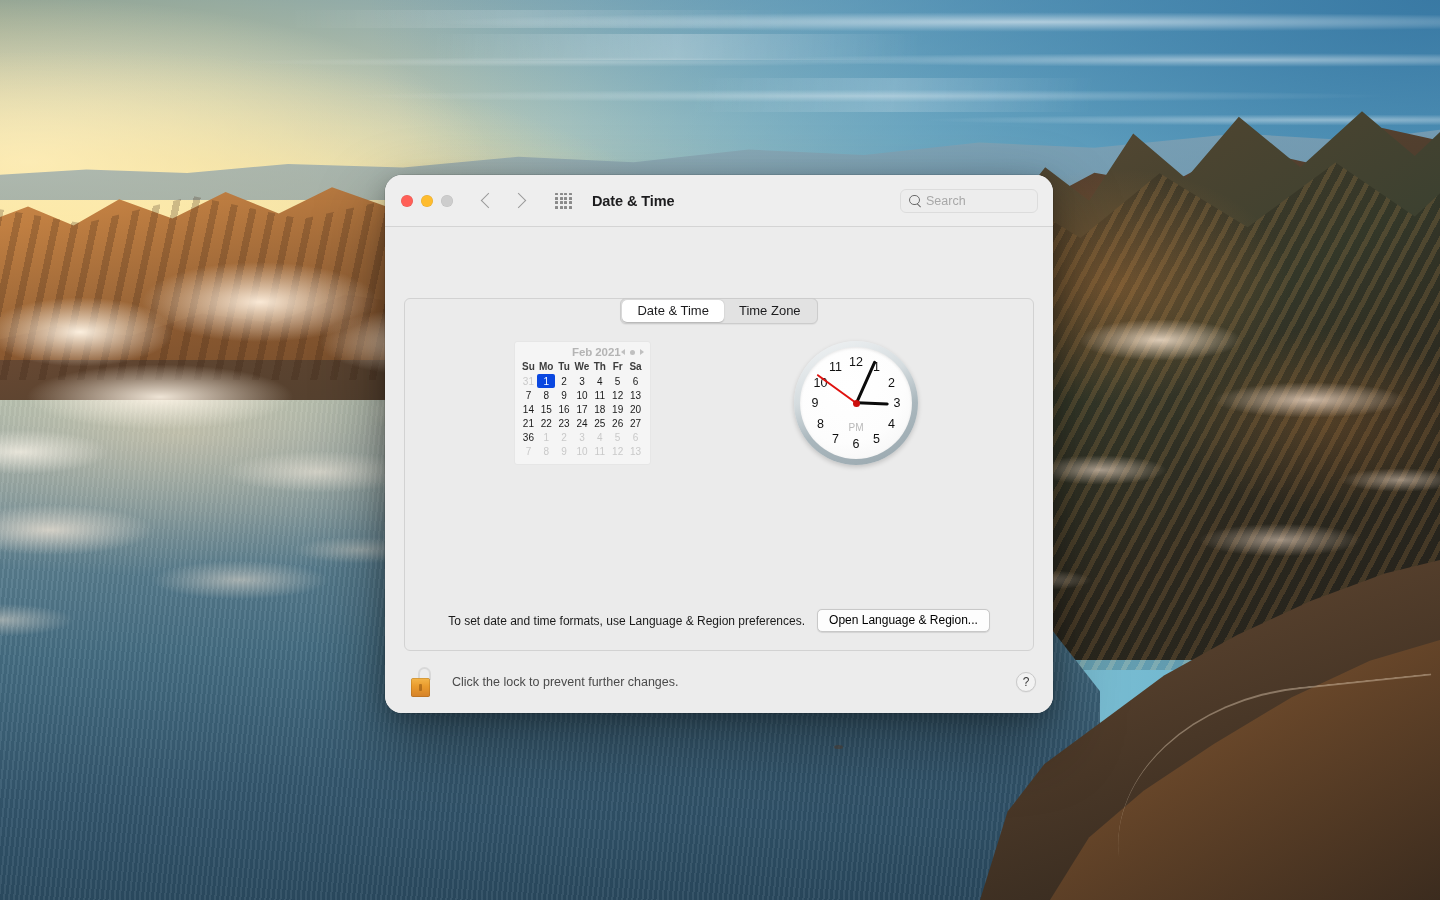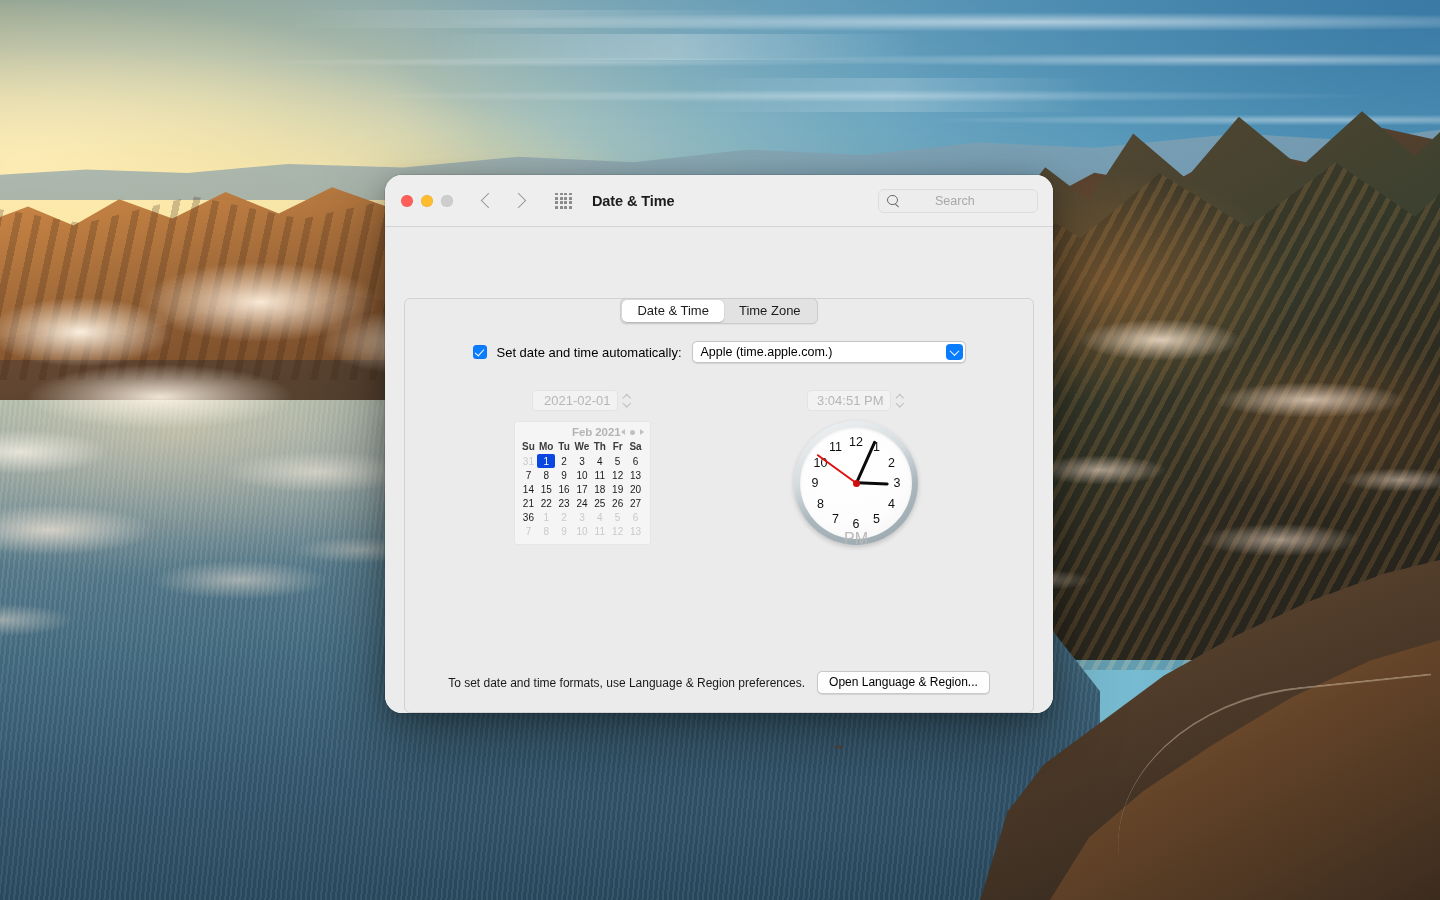--- a/index.html
+++ b/index.html
@@ -240,27 +240,26 @@
   .gridicon i { background: #8a8a8a; border-radius: .5px; display: block; }
 
   .win-title {
     margin-left: 20px;
     font-size: 14.5px; font-weight: bold; color: #1c1c1e;
     letter-spacing: -.1px;
   }
 
   .searchbox {
     position: absolute; right: 15px; top: 50%; transform: translateY(-50%);
-    width: 160px; height: 24px;
+    width: 138px; height: 24px;
     background: #ededed;
     border: 1px solid #dcdcdc;
     border-radius: 6px;
     display: flex; align-items: center;
     padding: 0 8px;
-    gap: 31px;
   }
   .mag { width: 12px; height: 12px; position: relative; flex: 0 0 auto; margin-right: 5px; }
   .mag::before {
     content: ""; position: absolute; left: 0; top: 0;
     width: 8.5px; height: 8.5px; border: 1.3px solid #6b6b6b; border-radius: 50%;
   }
   .mag::after {
     content: ""; position: absolute; left: 7.5px; top: 8px;
     width: 4.5px; height: 1.3px; background: #6b6b6b; transform: rotate(45deg);
     transform-origin: left center;
@@ -458,21 +457,21 @@
     position: absolute;
     font-size: 12.5px;
     color: #111;
     width: 16px; text-align: center;
     line-height: 1;
     transform: translate(-50%,-50%);
   }
   .ampm {
     position: absolute; left: 50%; top: 71%;
     transform: translate(-50%,-50%);
-    font-size: 16px; color: #b9b9b9; margin-top: 32px;
+    font-size: 10px; color: #b9b9b9;
   }
   .hand {
     position: absolute;
     left: 50%; bottom: 50%;
     transform-origin: 50% 100%;
     border-radius: 2px;
   }
   .hand.hour {
     width: 3.4px; height: 33px; margin-left: -1.7px;
     background: #0b0b0b;
@@ -624,49 +623,21 @@
 
       <div class="tabbar">
         <div class="seg">
           <div class="seg-item active">Date &amp; Time</div>
           <div class="seg-item">Time Zone</div>
         </div>
       </div>
 
       <div class="panel">
 
-        <div class="auto-row">
-          <span class="cb"></span>
-          <span class="auto-label">Set date and time automatically:</span>
-          <div class="popup">
-            <span class="popup-value">Apple (time.apple.com.)</span>
-            <span class="popup-arrow"></span>
-          </div>
-        </div>
-
-        <div class="fields-row">
-          <div class="field-col">
-            <div class="field-wrap">
-              <div class="txtfield" style="width:86px">2021-02-01</div>
-              <div class="stepper">
-                  <i class="up"></i>
-                  <i class="down"></i>
-                </div>
-            </div>
-          </div>
-          <div class="field-col">
-            <div class="field-wrap">
-              <div class="txtfield" style="width:84px">3:04:51 PM</div>
-              <div class="stepper">
-                  <i class="up"></i>
-                  <i class="down"></i>
-                </div>
-            </div>
-          </div>
-        </div>
+
 
         <div class="widgets-row">
 
           <div class="widget-col">
             <div class="calendar">
               <div class="cal-head">
                 <span class="cal-month">Feb 2021</span>
                 <span class="cal-nav">
                   <span class="tri left"></span>
                   <span class="dot"></span>
@@ -775,15 +746,23 @@
         </div>
 
         <div class="panel-note">
           <span class="note-text">To set date and time formats, use Language &amp; Region preferences.</span>
           <button class="btn">Open Language &amp; Region...</button>
         </div>
 
       </div>
     </div>
 
+    <div class="lockbar">
+      <span class="lock">
+        <span class="shackle"></span>
+        <span class="body"></span>
+      </span>
+      <span class="lock-text">Click the lock to prevent further changes.</span>
+      <span class="help">?</span>
+    </div>
 
   </div>
 </div>
 
 </body></html>

